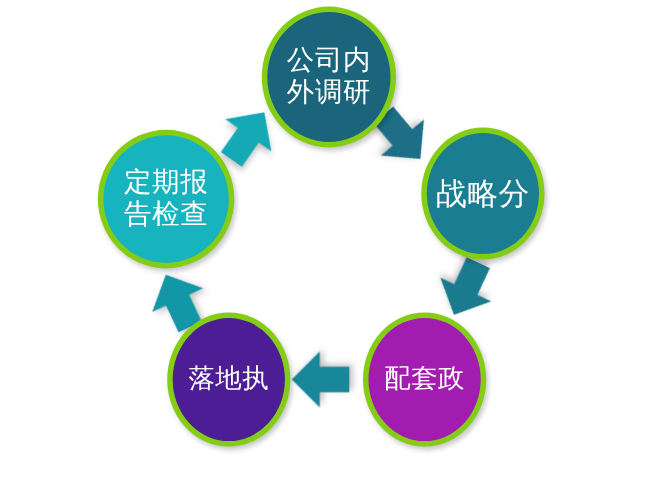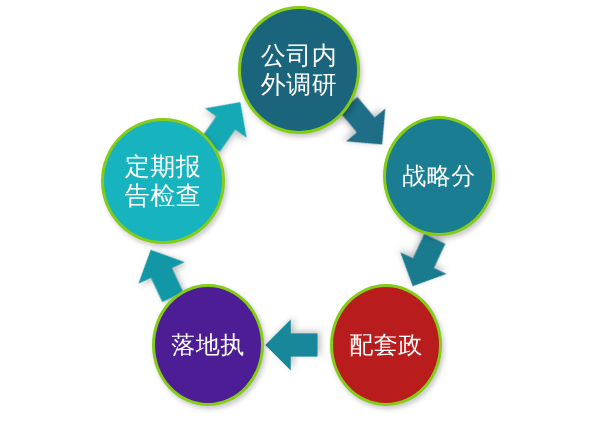--- a/index.html
+++ b/index.html
@@ -18,21 +18,21 @@
     overflow: hidden;
   }
   .cycle-stage {
     position: absolute;
     border-radius: 50%;
     display: flex;
     flex-direction: column;
     align-items: center;
     justify-content: center;
     box-sizing: border-box;
-    border: 3px solid #84cc16;
+    border: 5px solid #84cc16;
     box-shadow: 2px 3px 5px rgba(0,0,0,0.22);
     color: #ffffff;
     text-align: center;
     line-height: 1.18;
     letter-spacing: 0.5px;
   }
   .stage-line {
     display: block;
     white-space: nowrap;
   }
@@ -42,39 +42,39 @@
     left: 238px; top: 6px;
     width: 122px; height: 128px;
     background: #1a657c;
     font-size: 25px;
   }
   
   #stage-1 {
     left: 383px; top: 116px;
     width: 112px; height: 120px;
     background: #1a7d91;
-    font-size: 24px;
+    font-size: 28px;
   }
   
   #stage-2 {
     left: 330px; top: 284px;
     width: 112px; height: 122px;
     background: #0d8fa2;
     font-size: 24px;
   }
   
   #stage-3 {
     left: 152px; top: 284px;
     width: 112px; height: 122px;
     background: #0fa3ae;
     font-size: 24px;
   }
   
   #stage-4 {
-    left: 101px; top: 118px;
+    left: 89px; top: 118px;
     width: 124px; height: 126px;
     background: #17b4bf;
     font-size: 25px;
   }
 
   .cycle-arrow {
     position: absolute;
     width: 58px;
     height: 58px;
     filter: drop-shadow(2px 3px 3px rgba(0,0,0,0.25));
@@ -121,21 +121,21 @@
 
   <div class="cycle-stage" id="stage-0" style="background: rgb(26, 101, 124);">
     <span class="stage-line">公司内</span>
     <span class="stage-line">外调研</span>
   </div>
 
   <div class="cycle-stage" id="stage-1" style="background: rgb(26, 125, 145);">
     <span class="stage-line">战略分</span>
   </div>
 
-  <div class="cycle-stage" id="stage-2" style="background: #b91c1c;">
+  <div class="cycle-stage" id="stage-2" style="background: #a21caf;">
     <span class="stage-line">配套政</span>
   </div>
 
   <div class="cycle-stage" id="stage-3" style="background: #4c1d95;">
     <span class="stage-line">落地执</span>
   </div>
 
   <div class="cycle-stage" id="stage-4" style="background: rgb(23, 180, 191);">
     <span class="stage-line">定期报</span>
     <span class="stage-line">告检查</span>

